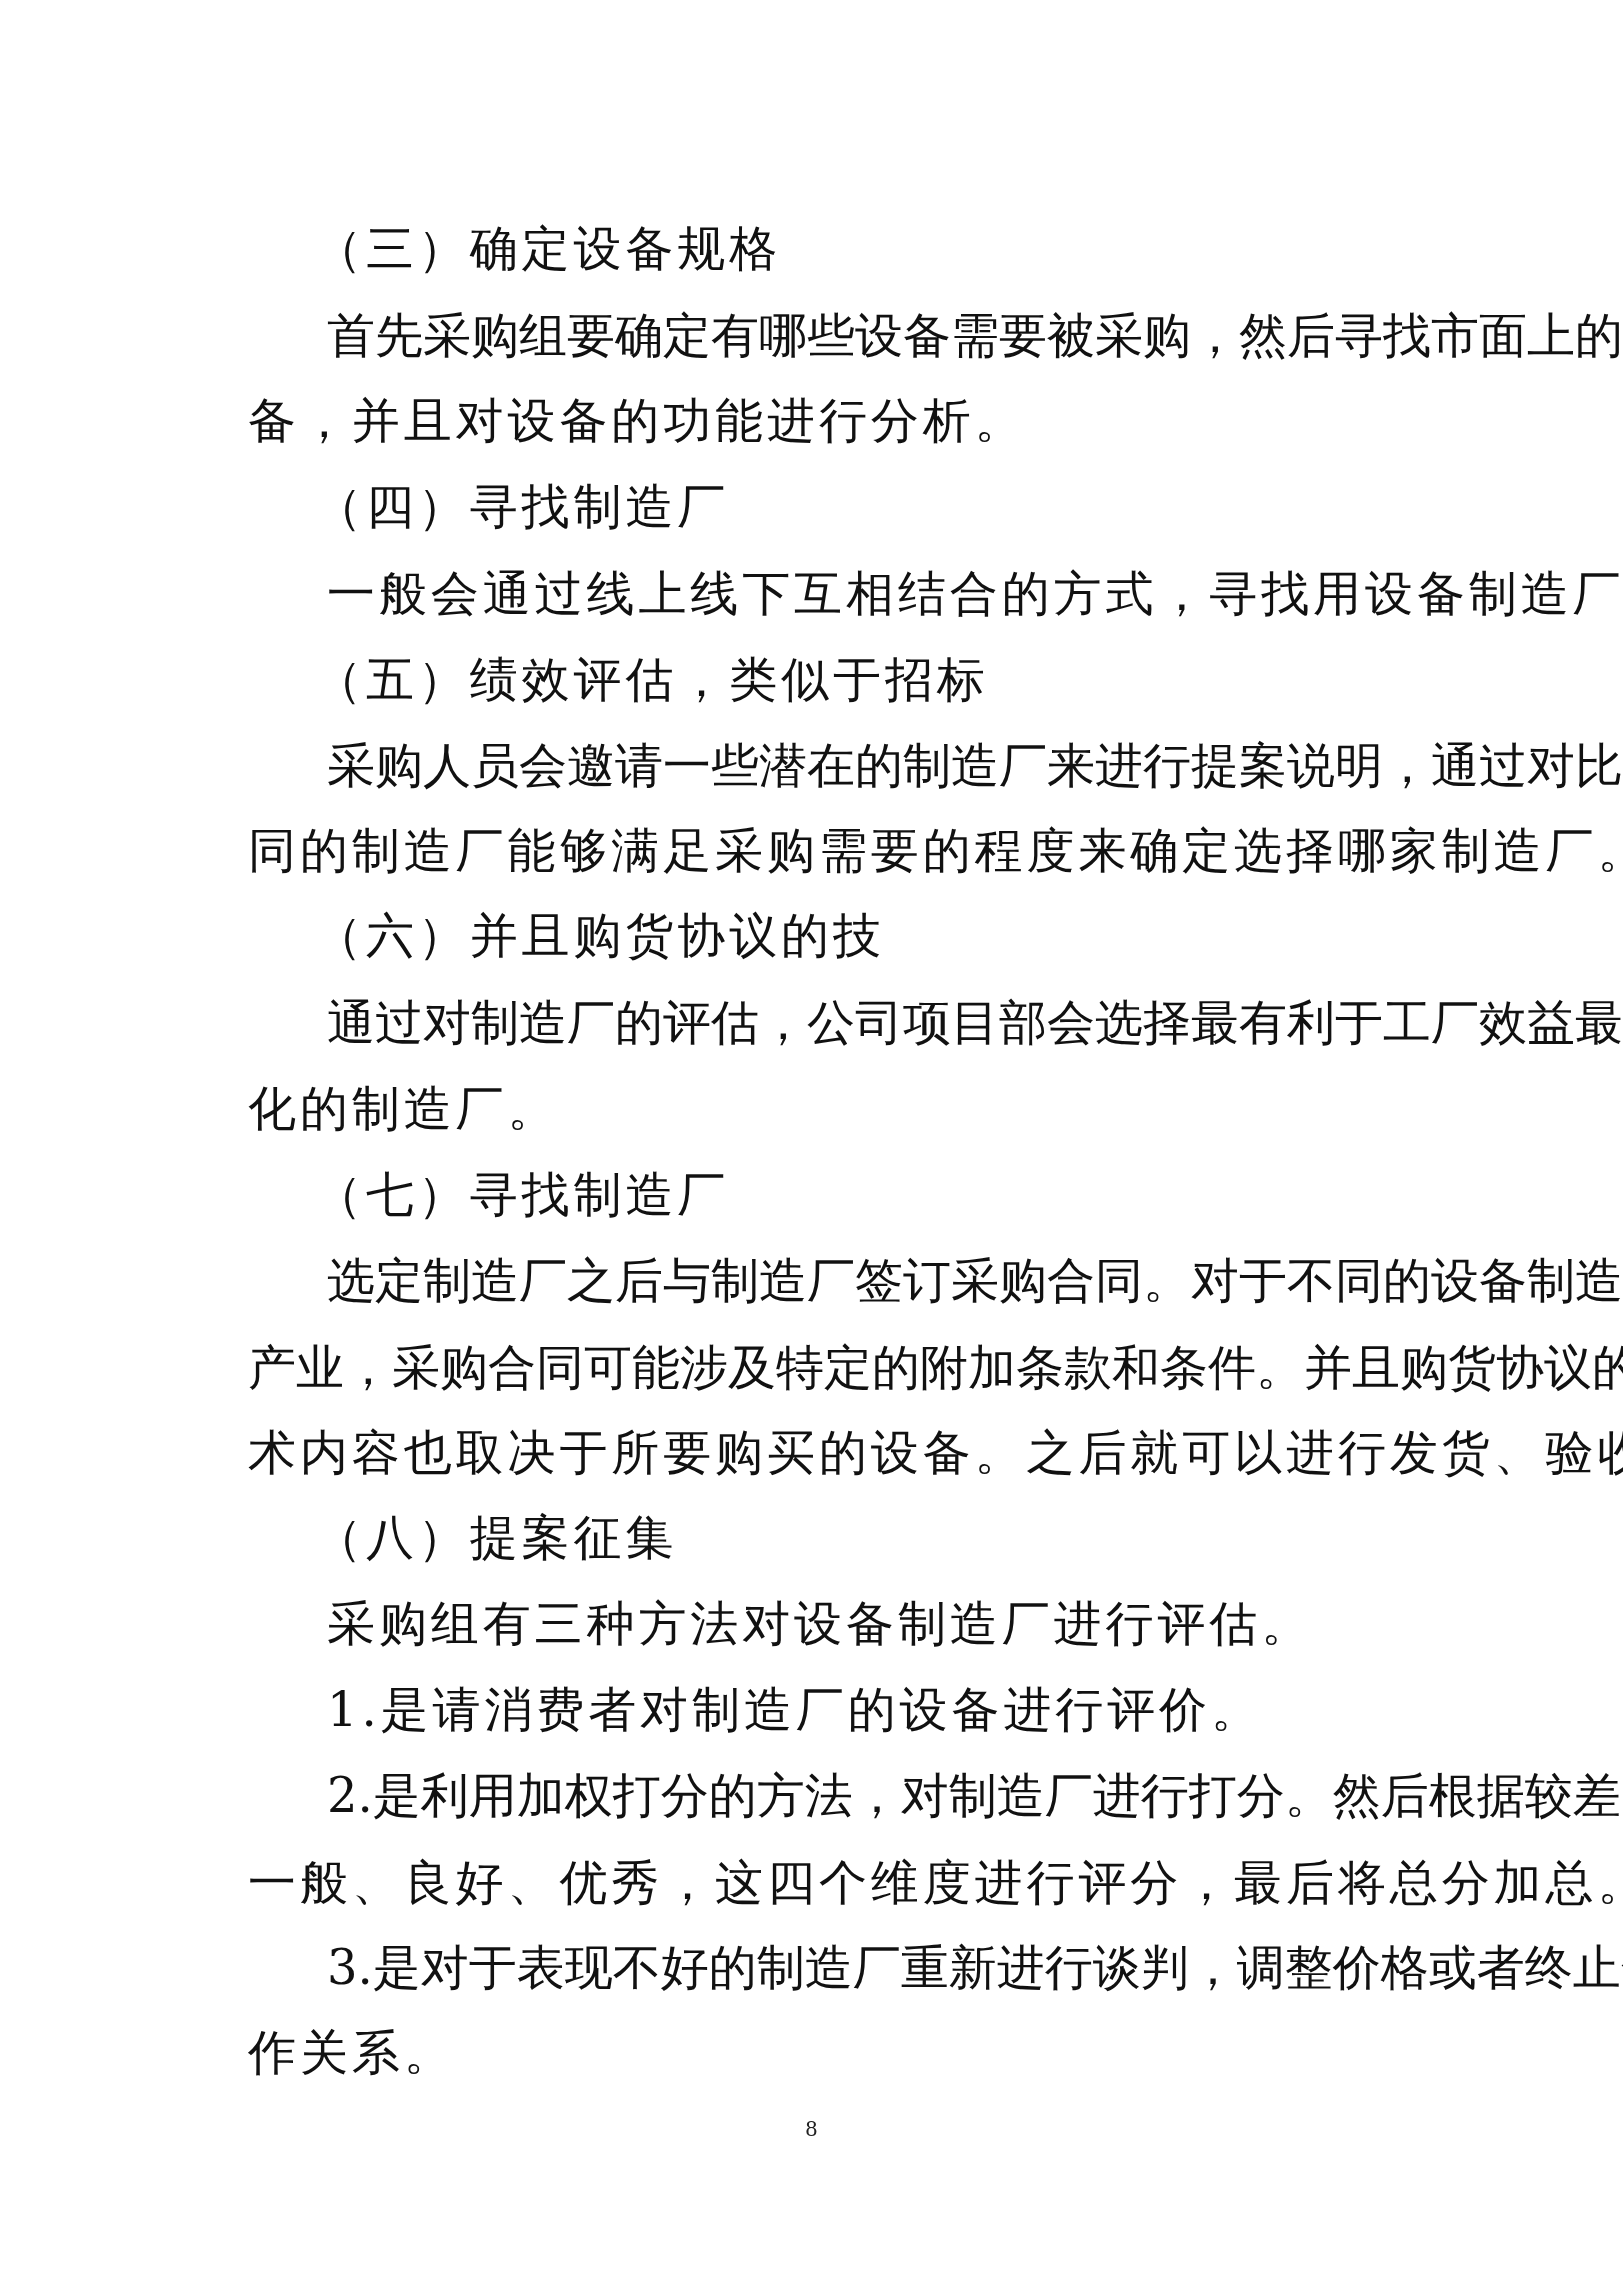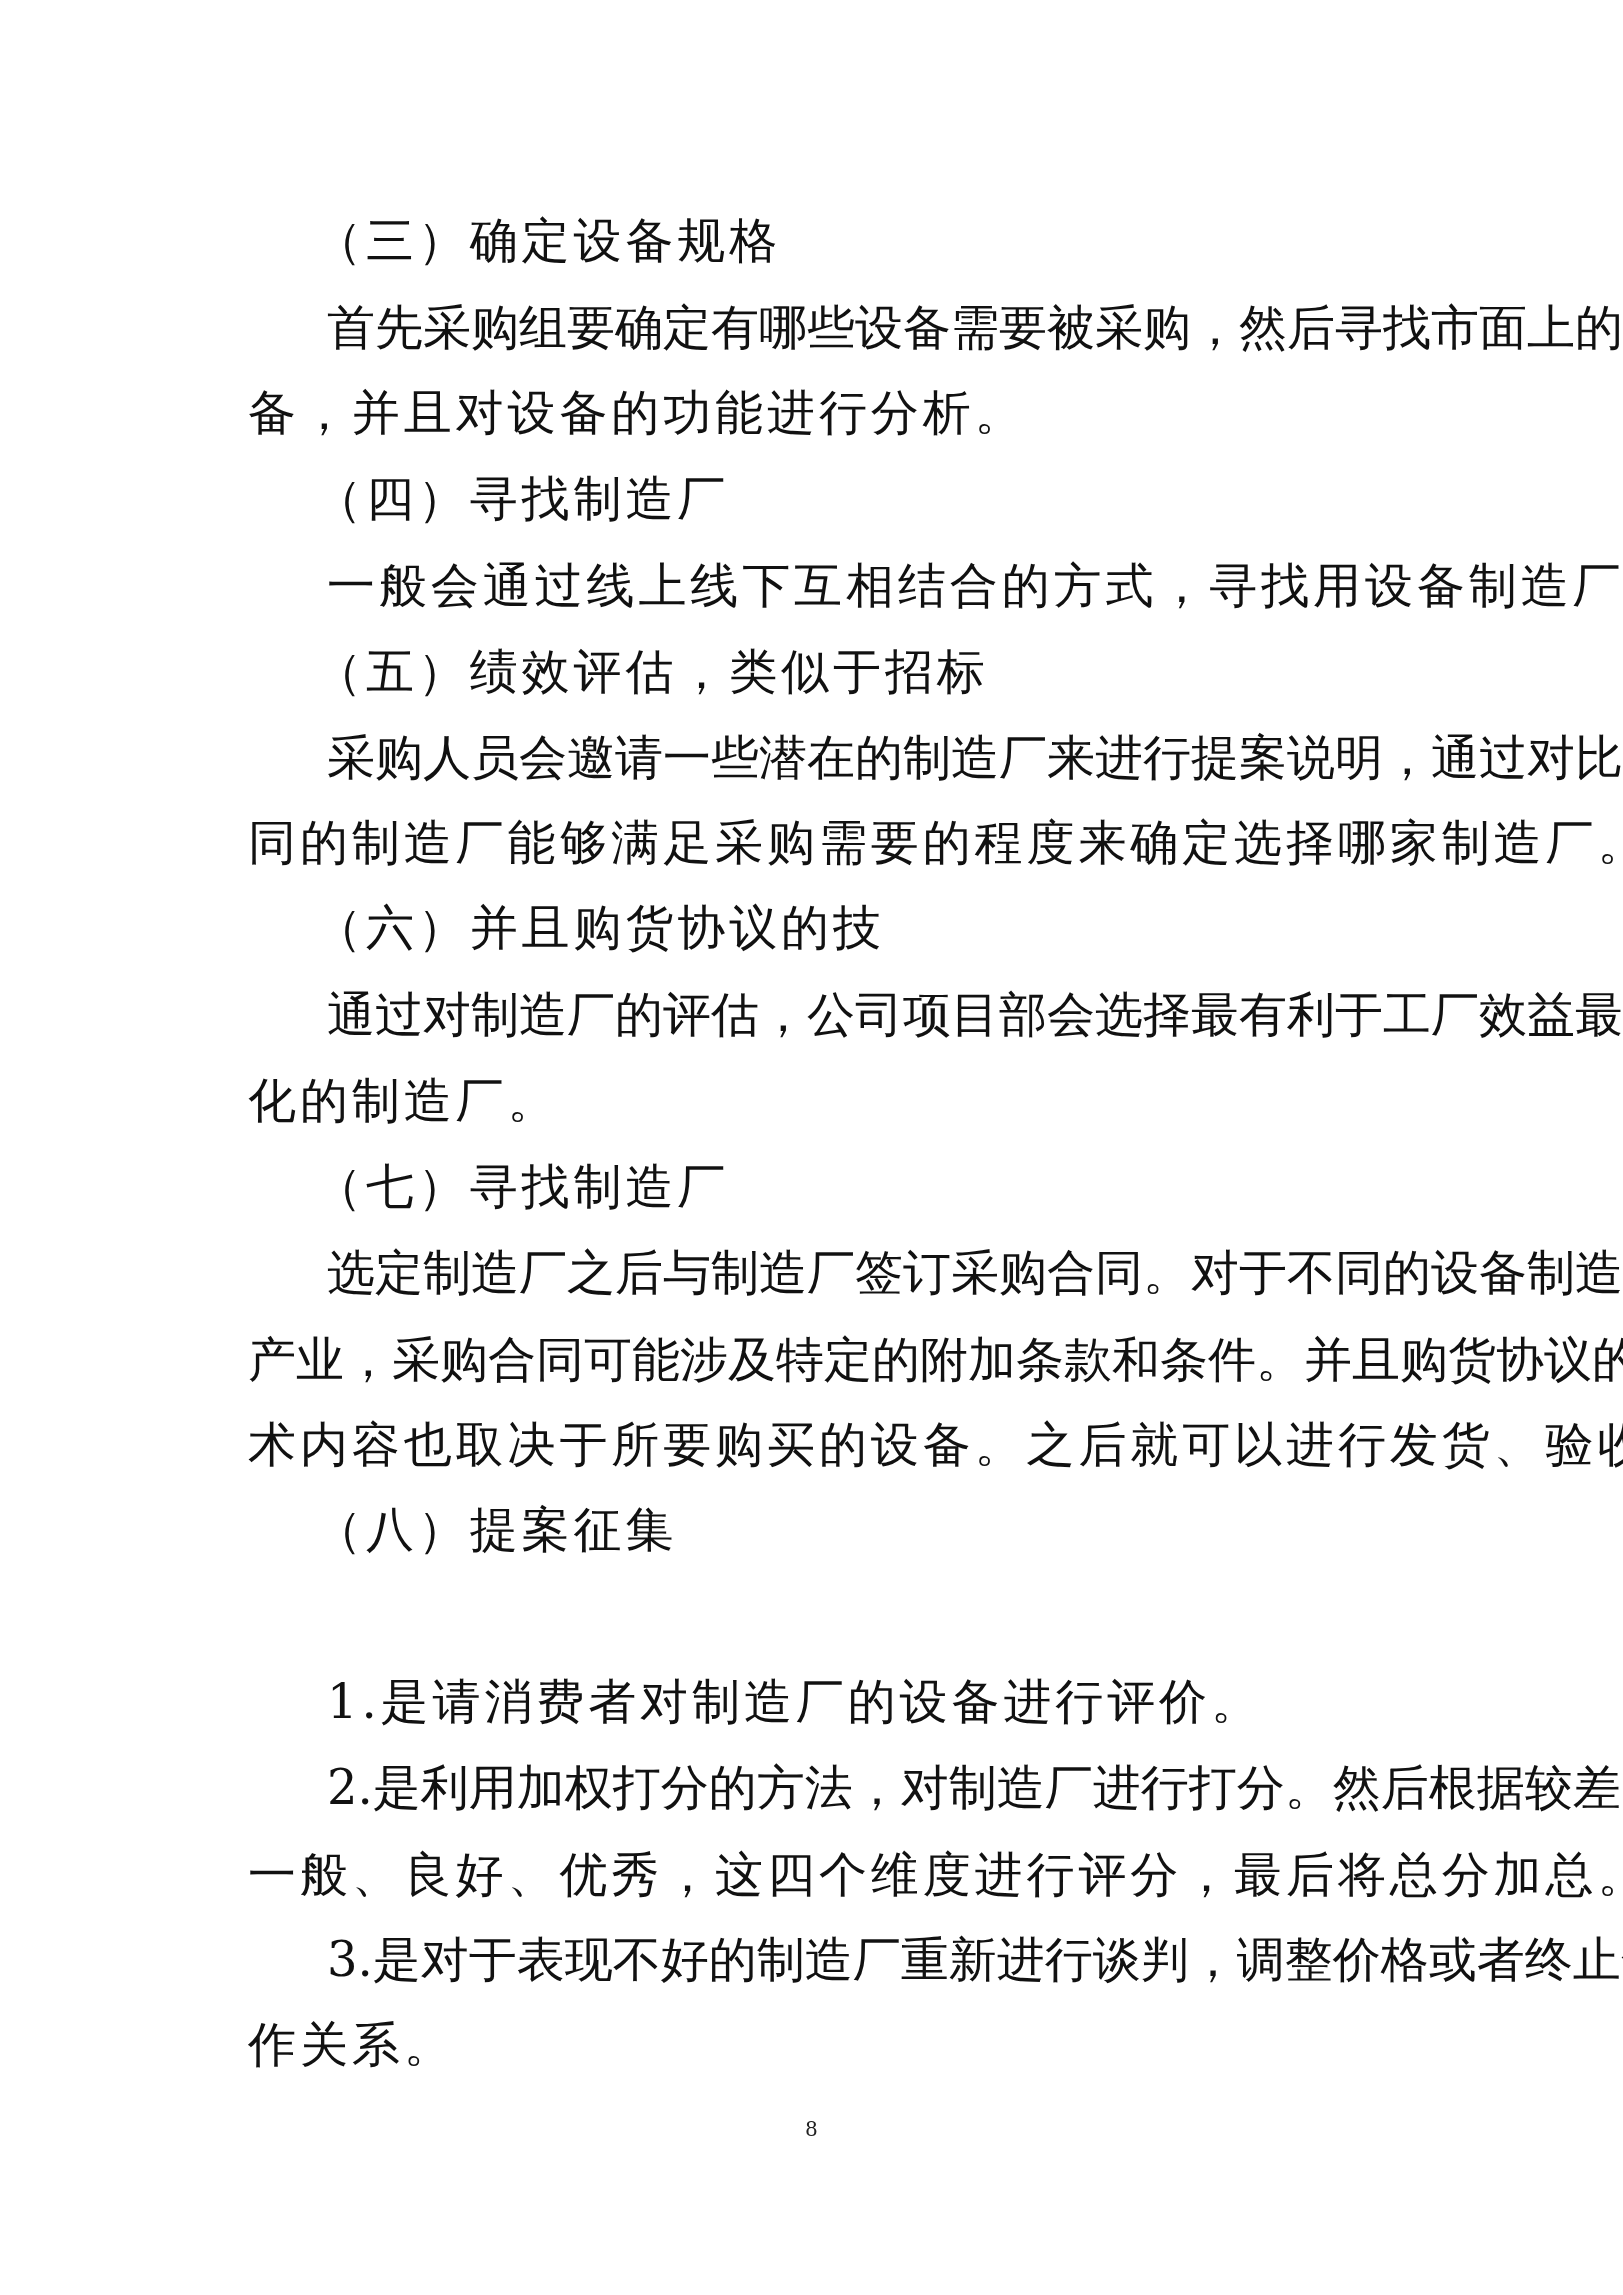--- a/index.html
+++ b/index.html
@@ -7,20 +7,21 @@
   .page { position: absolute; left: 0; top: 0; width: 1623px; height: 2295px; background: #fff; }
   .line {
     position: absolute;
     white-space: nowrap;
     font-family: "DejaVu Serif", "Liberation Serif", serif;
     font-size: 48px;
     line-height: 59px;
     height: 59px;
     color: #111111;
     letter-spacing: 3.9px;
+    margin-top: 8px;
   }
   .indent { left: 327px; }
   .flush { left: 248px; }
   .heading { left: 314px; }
   .justify { width: 1142px; text-align: justify; text-align-last: justify; letter-spacing: 0; }
   .justify-indent { width: 1063px; text-align: justify; text-align-last: justify; letter-spacing: 0; }
   .page-number {
     position: absolute; left: 0; width: 1623px; text-align: center;
     font-family: "Liberation Serif", "DejaVu Serif", serif;
     font-size: 23.6px; color: #222; top: 2115px;
@@ -45,20 +46,21 @@
   <div class="line heading" style="top:898px">（六）并且购货协议的技</div>
   <div class="line indent justify-indent" style="top:985px">通过对制造厂的评估，公司项目部会选择最有利于工厂效益最大</div>
   <div class="line flush" style="top:1071px">化的制造厂。</div>
 
   <div class="line heading" style="top:1157px">（七）寻找制造厂</div>
   <div class="line indent justify-indent" style="top:1243px">选定制造厂之后与制造厂签订采购合同。对于不同的设备制造厂</div>
   <div class="line flush justify" style="top:1330px">产业，采购合同可能涉及特定的附加条款和条件。并且购货协议的技</div>
   <div class="line flush" style="top:1415px">术内容也取决于所要购买的设备。之后就可以进行发货、验收。</div>
 
   <div class="line heading" style="top:1500px">（八）提案征集</div>
+  <div class="line indent" style="top:1586px">采购组有三种方法对设备制造厂进行评估。</div>
   <div class="line indent" style="top:1672px">1.是请消费者对制造厂的设备进行评价。</div>
   <div class="line indent justify-indent" style="top:1758px">2.是利用加权打分的方法，对制造厂进行打分。然后根据较差、</div>
   <div class="line flush" style="top:1845px">一般、良好、优秀，这四个维度进行评分，最后将总分加总。</div>
   <div class="line indent justify-indent" style="top:1930px">3.是对于表现不好的制造厂重新进行谈判，调整价格或者终止合</div>
   <div class="line flush" style="top:2015px">作关系。</div>
 
   <div class="page-number">8</div>
 </div>
 
 

